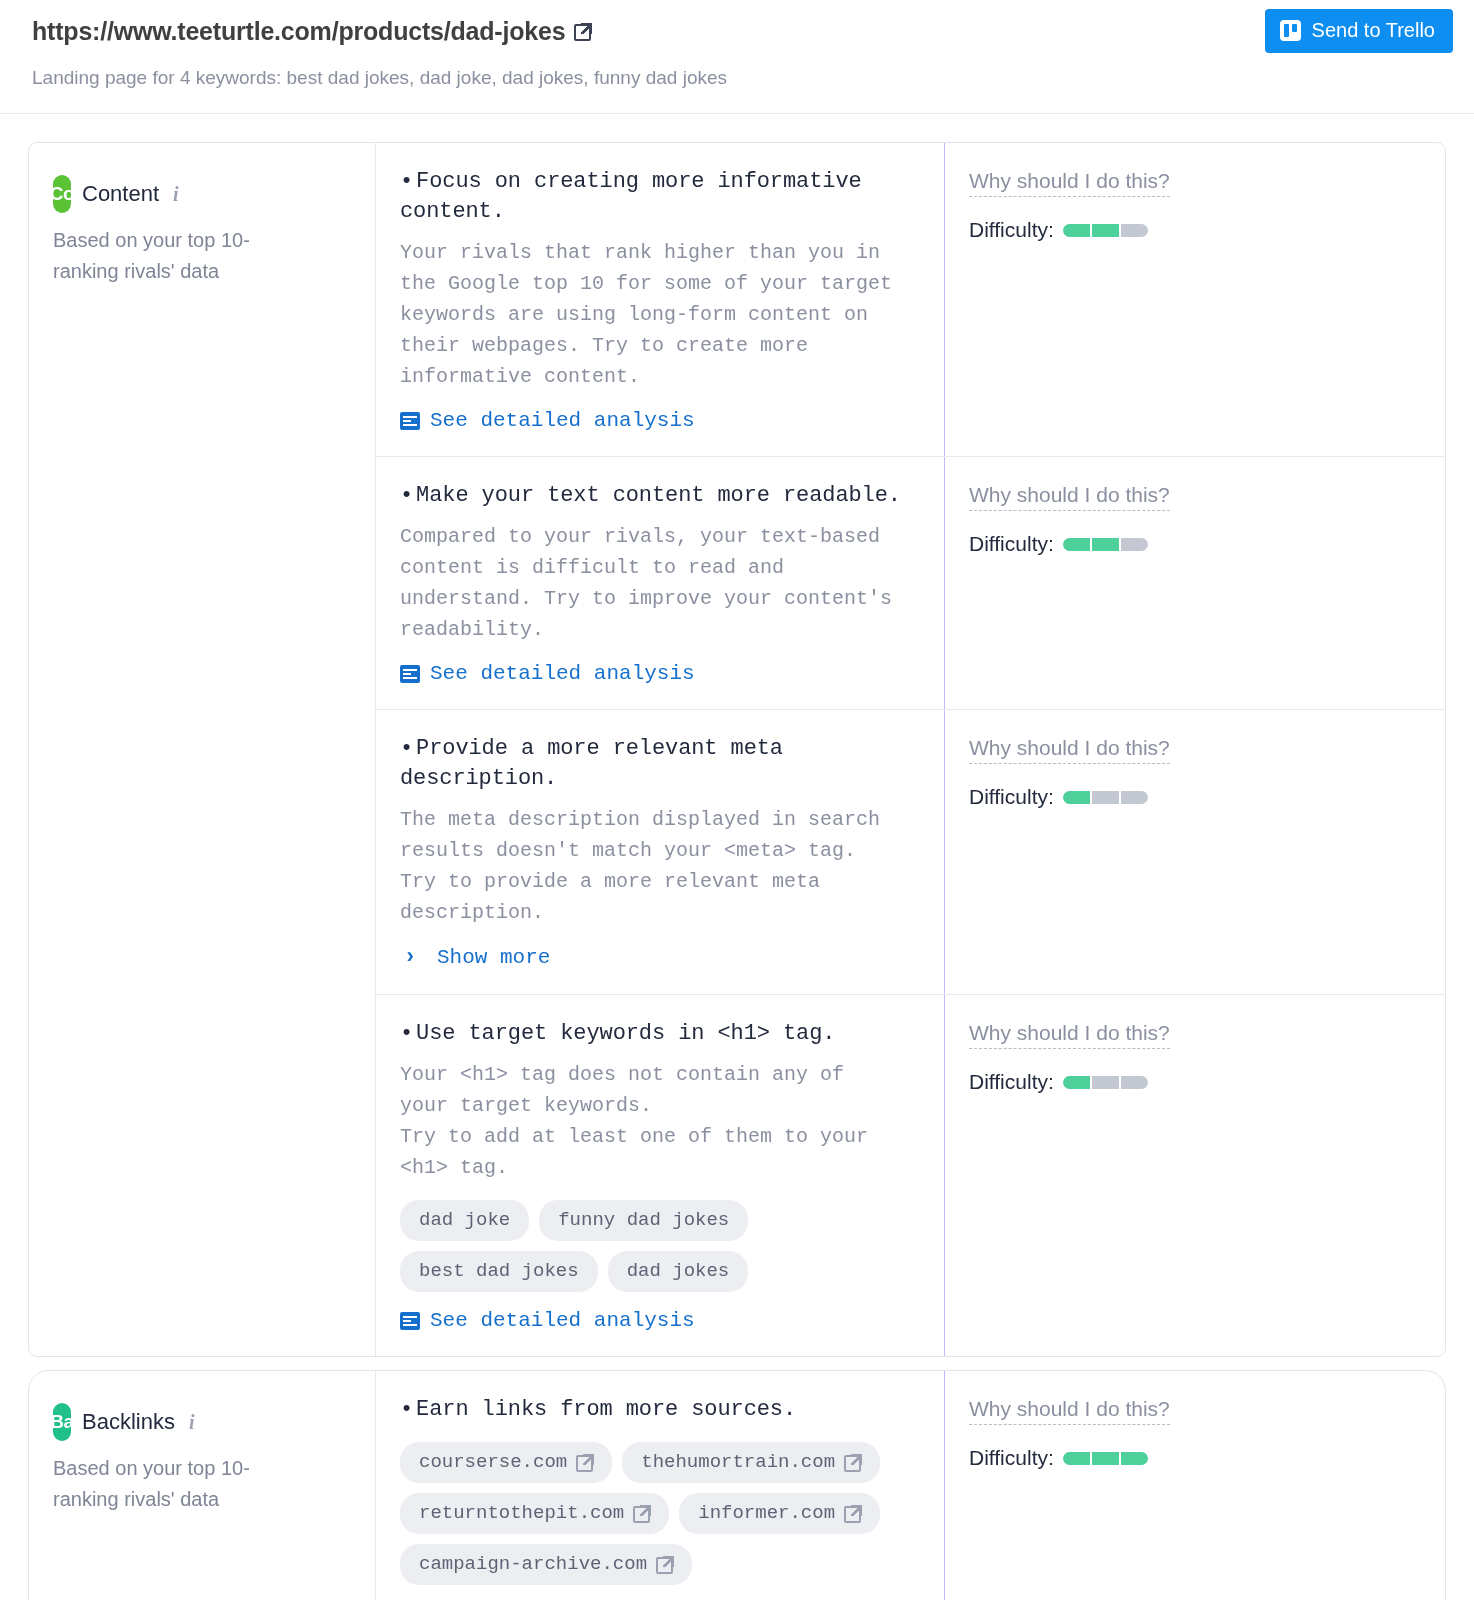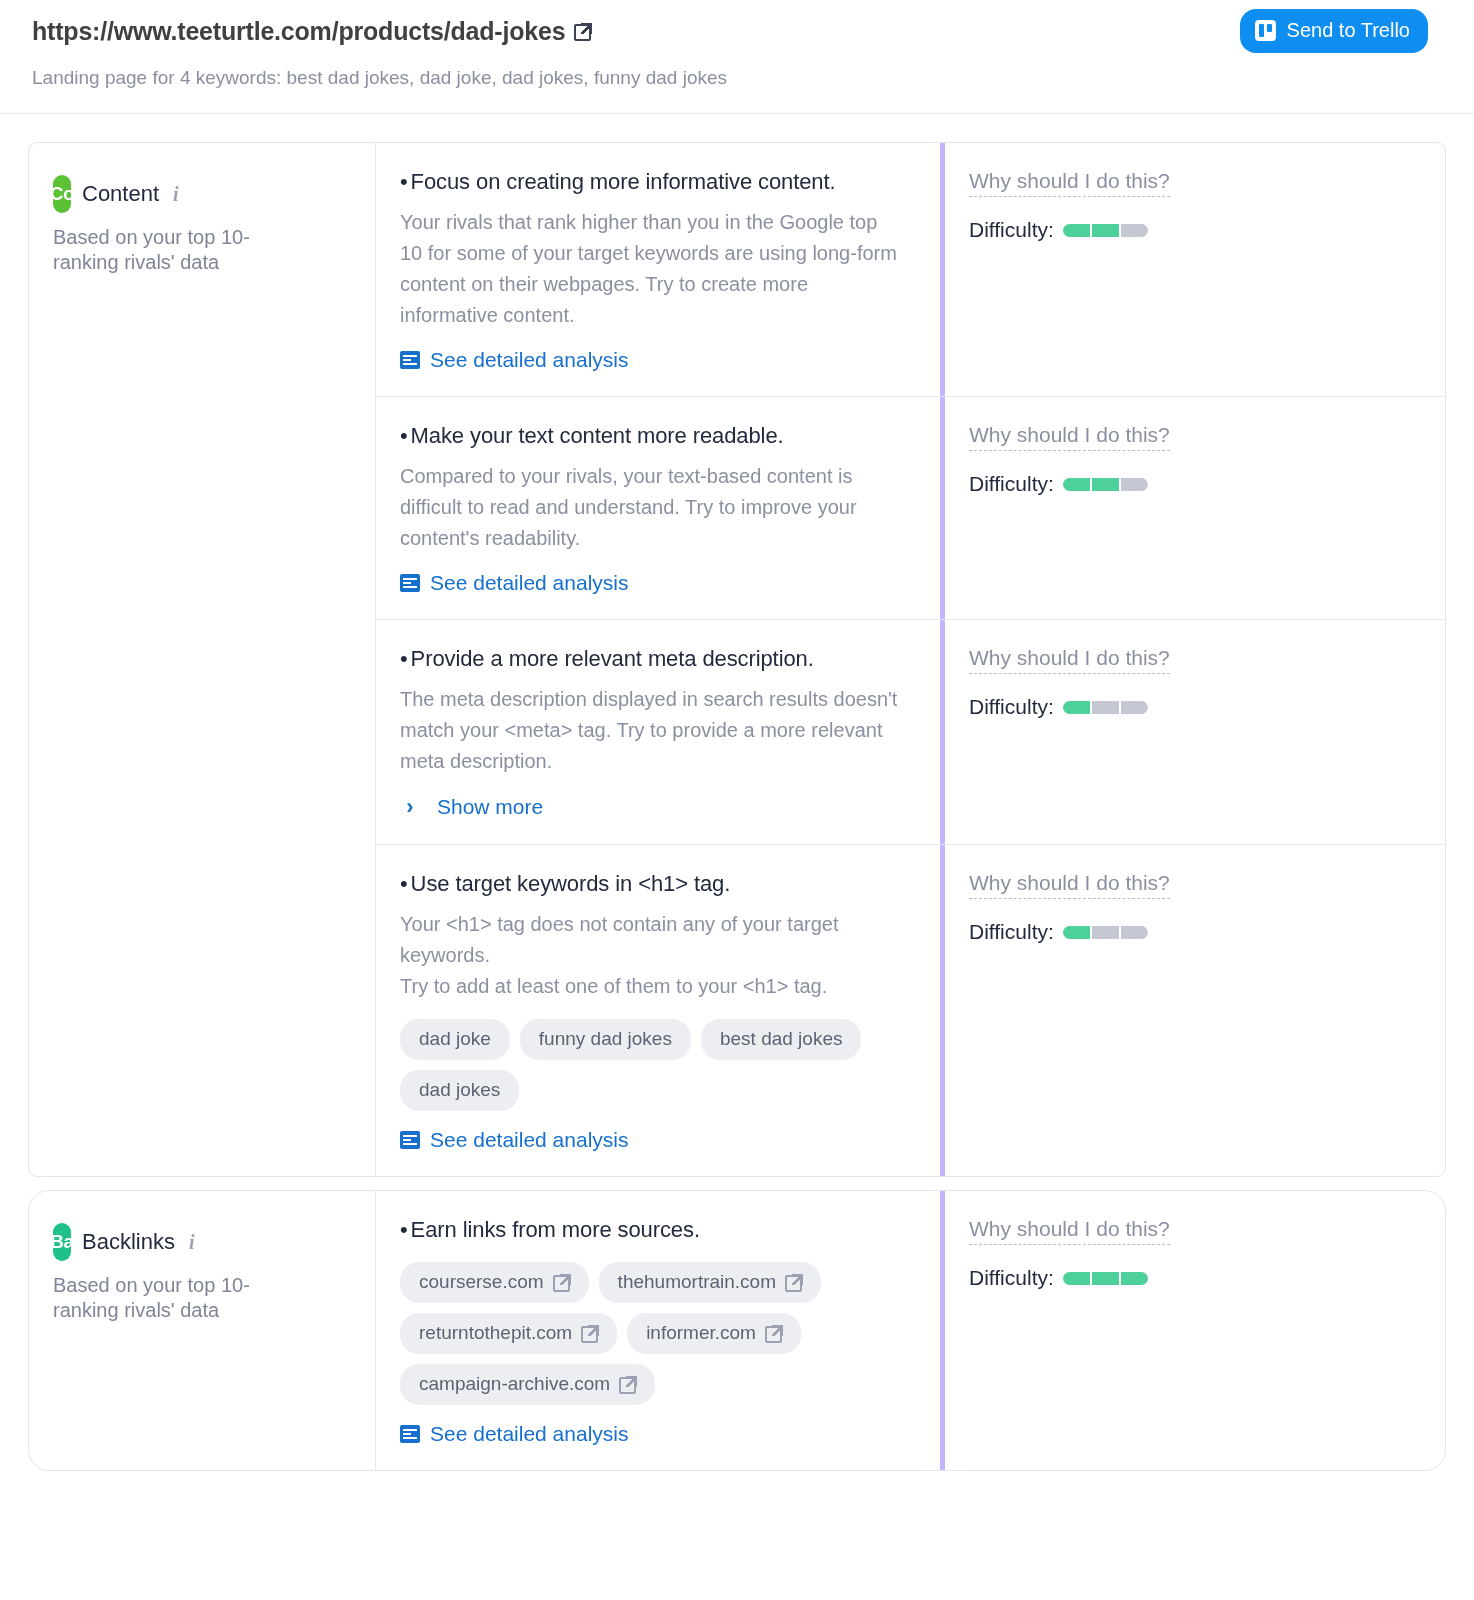--- a/index.html
+++ b/index.html
@@ -69,28 +69,28 @@
   }
   .header-sub {
     margin-top: 17px;
     font-size: 19px;
     color: #8b90a0;
     line-height: 25px;
   }
   .trello-btn {
     position: absolute;
     top: 9px;
-    right: 46px;
+    right: 21px;
     display: flex;
     align-items: center;
     gap: 11px;
     background: #0e8ef0;
     color: #ffffff;
     border: none;
-    border-radius: 16px;
+    border-radius: 4px;
     padding: 10px 18px 11px 15px;
     font-size: 20px;
     font-family: "Liberation Sans", sans-serif;
     cursor: pointer;
     height: 44px;
   }
   .trello-icon {
     width: 21px; height: 21px;
     background: #ffffff;
     border-radius: 4px;
@@ -154,34 +154,35 @@
     font-family: "Liberation Serif", serif;
     font-style: italic;
     font-size: 20px;
     color: #9ba1b0;
     font-weight: bold;
     margin-left: 3px;
   }
   .cat-sub {
     margin-top: 12px;
     font-size: 20px;
-    line-height: 25px;
+    line-height: 31px;
     color: #7f8596;
     max-width: 250px;
   }
 
   .rec-rows { display: flex; flex-direction: column; }
   .rec-row { display: flex; border-bottom: 1px solid #e8e9ee; }
   .rec-row:last-child { border-bottom: none; }
 
   .rec-main {
     flex: 1 1 auto;
     min-width: 0;
     padding: 24px 42px 24px 24px;
-    border-right: 5px solid #c4b5fd;
+    border-right: 1px solid #c4b5fd;
+    font-family: Liberation Mono, monospace;
   }
   .rec-side {
     width: 500px;
     flex: none;
     padding: 26px 24px 24px 24px;
   }
 
   .rec-title {
     font-size: 22px;
     color: #232a3d;

